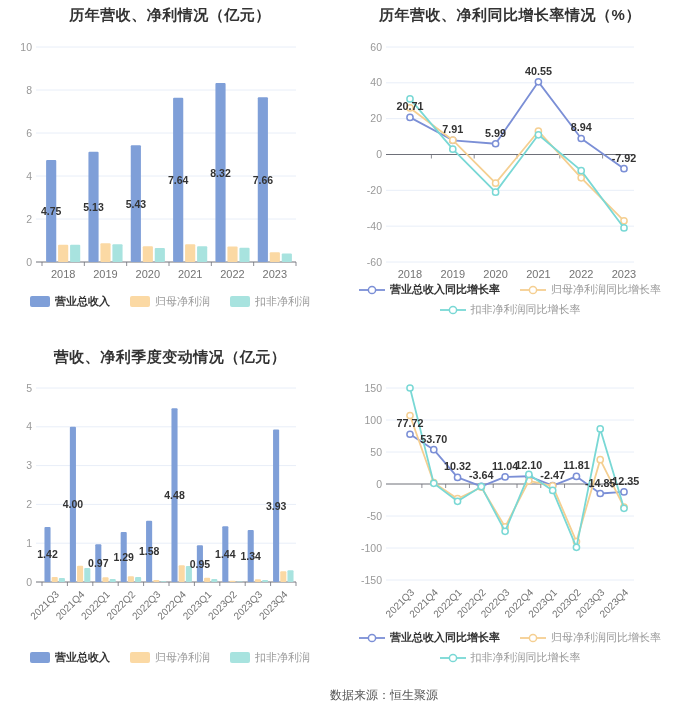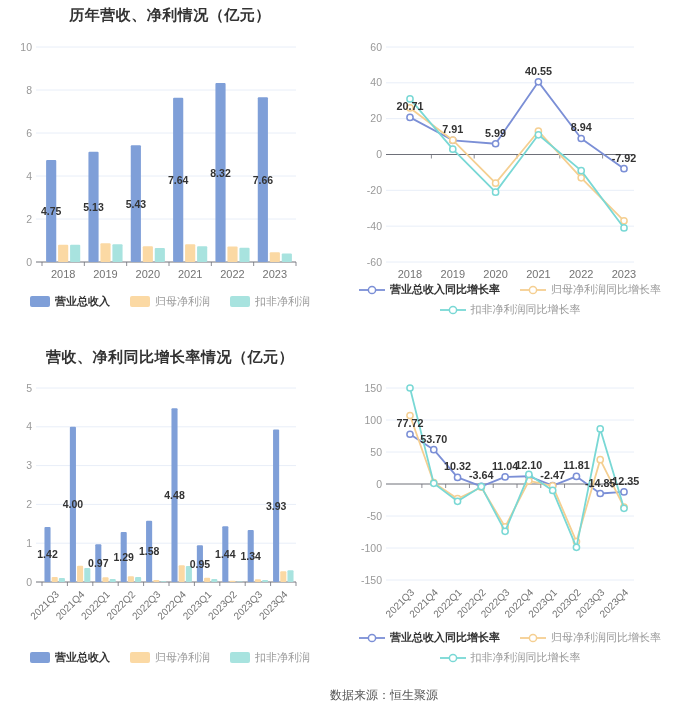--- a/index.html
+++ b/index.html
@@ -97,20 +97,21 @@
             <span class="label">归母净利润</span>
           </div>
           <div class="legend-item">
             <span class="swatch" style="background: rgb(168, 227, 223);"></span>
             <span class="label">扣非净利润</span>
           </div>
         </div>
     </section>
 
     <section class="quad top">
+      <h2 class="chart-title">历年营收、净利同比增长率情况（%）</h2>
       <svg class="plot" width="340" height="330" viewBox="0 0 340 330">
           <line x1="46" x2="294" y1="262" y2="262" stroke="#e8eef8" stroke-width="1"></line>
           <text x="42" y="265.5" text-anchor="end" font-size="10.5" fill="#999999">-60</text>
           <line x1="46" x2="294" y1="226.16666666666669" y2="226.16666666666669" stroke="#e8eef8" stroke-width="1"></line>
           <text x="42" y="229.66666666666669" text-anchor="end" font-size="10.5" fill="#999999">-40</text>
           <line x1="46" x2="294" y1="190.33333333333334" y2="190.33333333333334" stroke="#e8eef8" stroke-width="1"></line>
           <text x="42" y="193.83333333333334" text-anchor="end" font-size="10.5" fill="#999999">-20</text>
           <line x1="46" x2="294" y1="154.5" y2="154.5" stroke="#6e7079" stroke-width="1"></line>
           <text x="42" y="158" text-anchor="end" font-size="10.5" fill="#999999">0</text>
           <line x1="46" x2="294" y1="118.66666666666669" y2="118.66666666666669" stroke="#e8eef8" stroke-width="1"></line>
@@ -177,21 +178,21 @@
             <svg width="26" height="10">
               <line x1="0" x2="26" y1="5" y2="5" stroke="#79d8d5" stroke-width="1.8"></line>
               <circle cx="13" cy="5" r="3.6" fill="#fff" stroke="#79d8d5" stroke-width="1.5"></circle>
             </svg>
             <span class="label">扣非净利润同比增长率</span>
           </div>
         </div>
     </section>
 
     <section class="quad bottom">
-      <h2 class="chart-title">营收、净利同比增长率情况（亿元）</h2>
+      <h2 class="chart-title">营收、净利季度变动情况（亿元）</h2>
       <svg class="plot" width="340" height="350" viewBox="0 0 340 350">
           <line x1="36" x2="296" y1="252" y2="252" stroke="#6e7079" stroke-width="1"></line>
           <text x="32" y="255.5" text-anchor="end" font-size="10.5" fill="#999999">0</text>
           <line x1="36" x2="296" y1="213.2" y2="213.2" stroke="#e8eef8" stroke-width="1"></line>
           <text x="32" y="216.7" text-anchor="end" font-size="10.5" fill="#999999">1</text>
           <line x1="36" x2="296" y1="174.39999999999998" y2="174.39999999999998" stroke="#e8eef8" stroke-width="1"></line>
           <text x="32" y="177.89999999999998" text-anchor="end" font-size="10.5" fill="#999999">2</text>
           <line x1="36" x2="296" y1="135.60000000000002" y2="135.60000000000002" stroke="#e8eef8" stroke-width="1"></line>
           <text x="32" y="139.10000000000002" text-anchor="end" font-size="10.5" fill="#999999">3</text>
           <line x1="36" x2="296" y1="96.79999999999998" y2="96.79999999999998" stroke="#e8eef8" stroke-width="1"></line>

